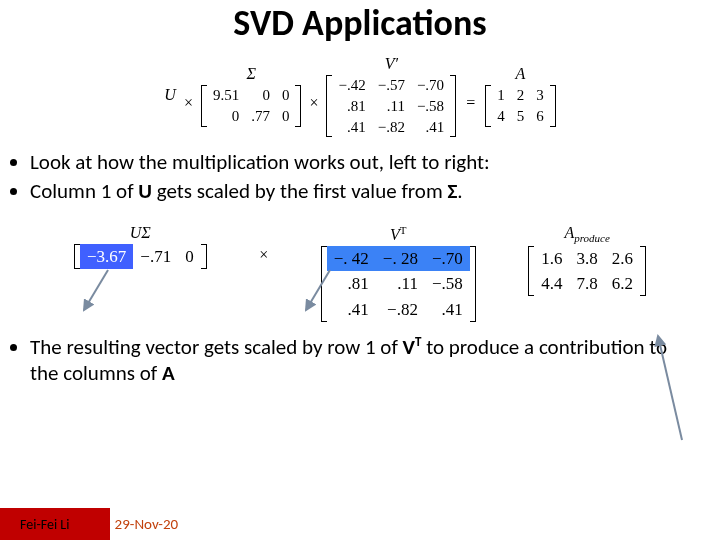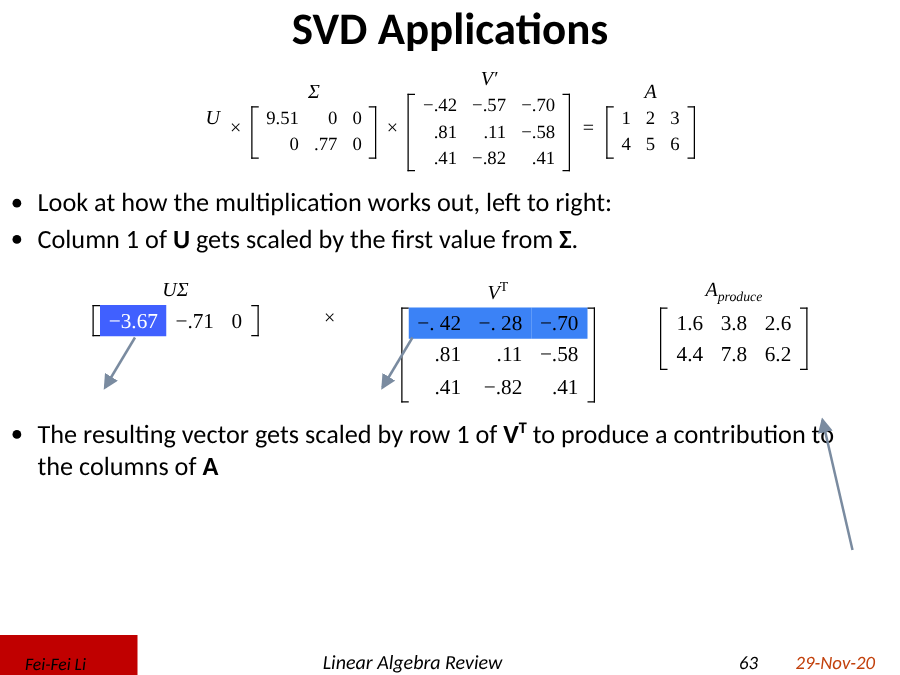--- a/index.html
+++ b/index.html
@@ -68,23 +68,22 @@
   .sup { font-size: 11px; font-style: italic; vertical-align: super; }
 
   .arrow { position: absolute; pointer-events: none; }
   .arrow svg { overflow: visible; }
 
   .footer {
     position: absolute;
     left: 0; bottom: 0;
     width: 100%; height: 32px;
     display: flex;
-    align-items: flex-end;
+    align-items: center;
     padding: 0 20px;
-    font-style: italic;
   }
   .footer .redblock {
     position: absolute;
     left: 0; bottom: 0;
     width: 110px; height: 32px;
     background: #c00000;
   }
   .footer .author {
     position: relative; z-index: 2;
     font-size: 14px; color: #000;
@@ -282,16 +281,15 @@
           <path d="M0,0 L6,3 L0,6 Z" fill="#7a8ba0"></path>
         </marker>
       </defs>
   <line x1="30" y1="110" x2="6" y2="6" stroke="#7a8ba0" stroke-width="2" marker-end="url(#ah3)"></line>
     </svg>
 </div>
 
 <div class="footer">
   <div class="redblock"></div>
   <div class="author">Fei-Fei Li</div>
-  <div class="course">Linear Algebra Review</div>
   <div class="pageno">63</div>
   <div class="date">29-Nov-20</div>
 </div>
 
 </body></html>

